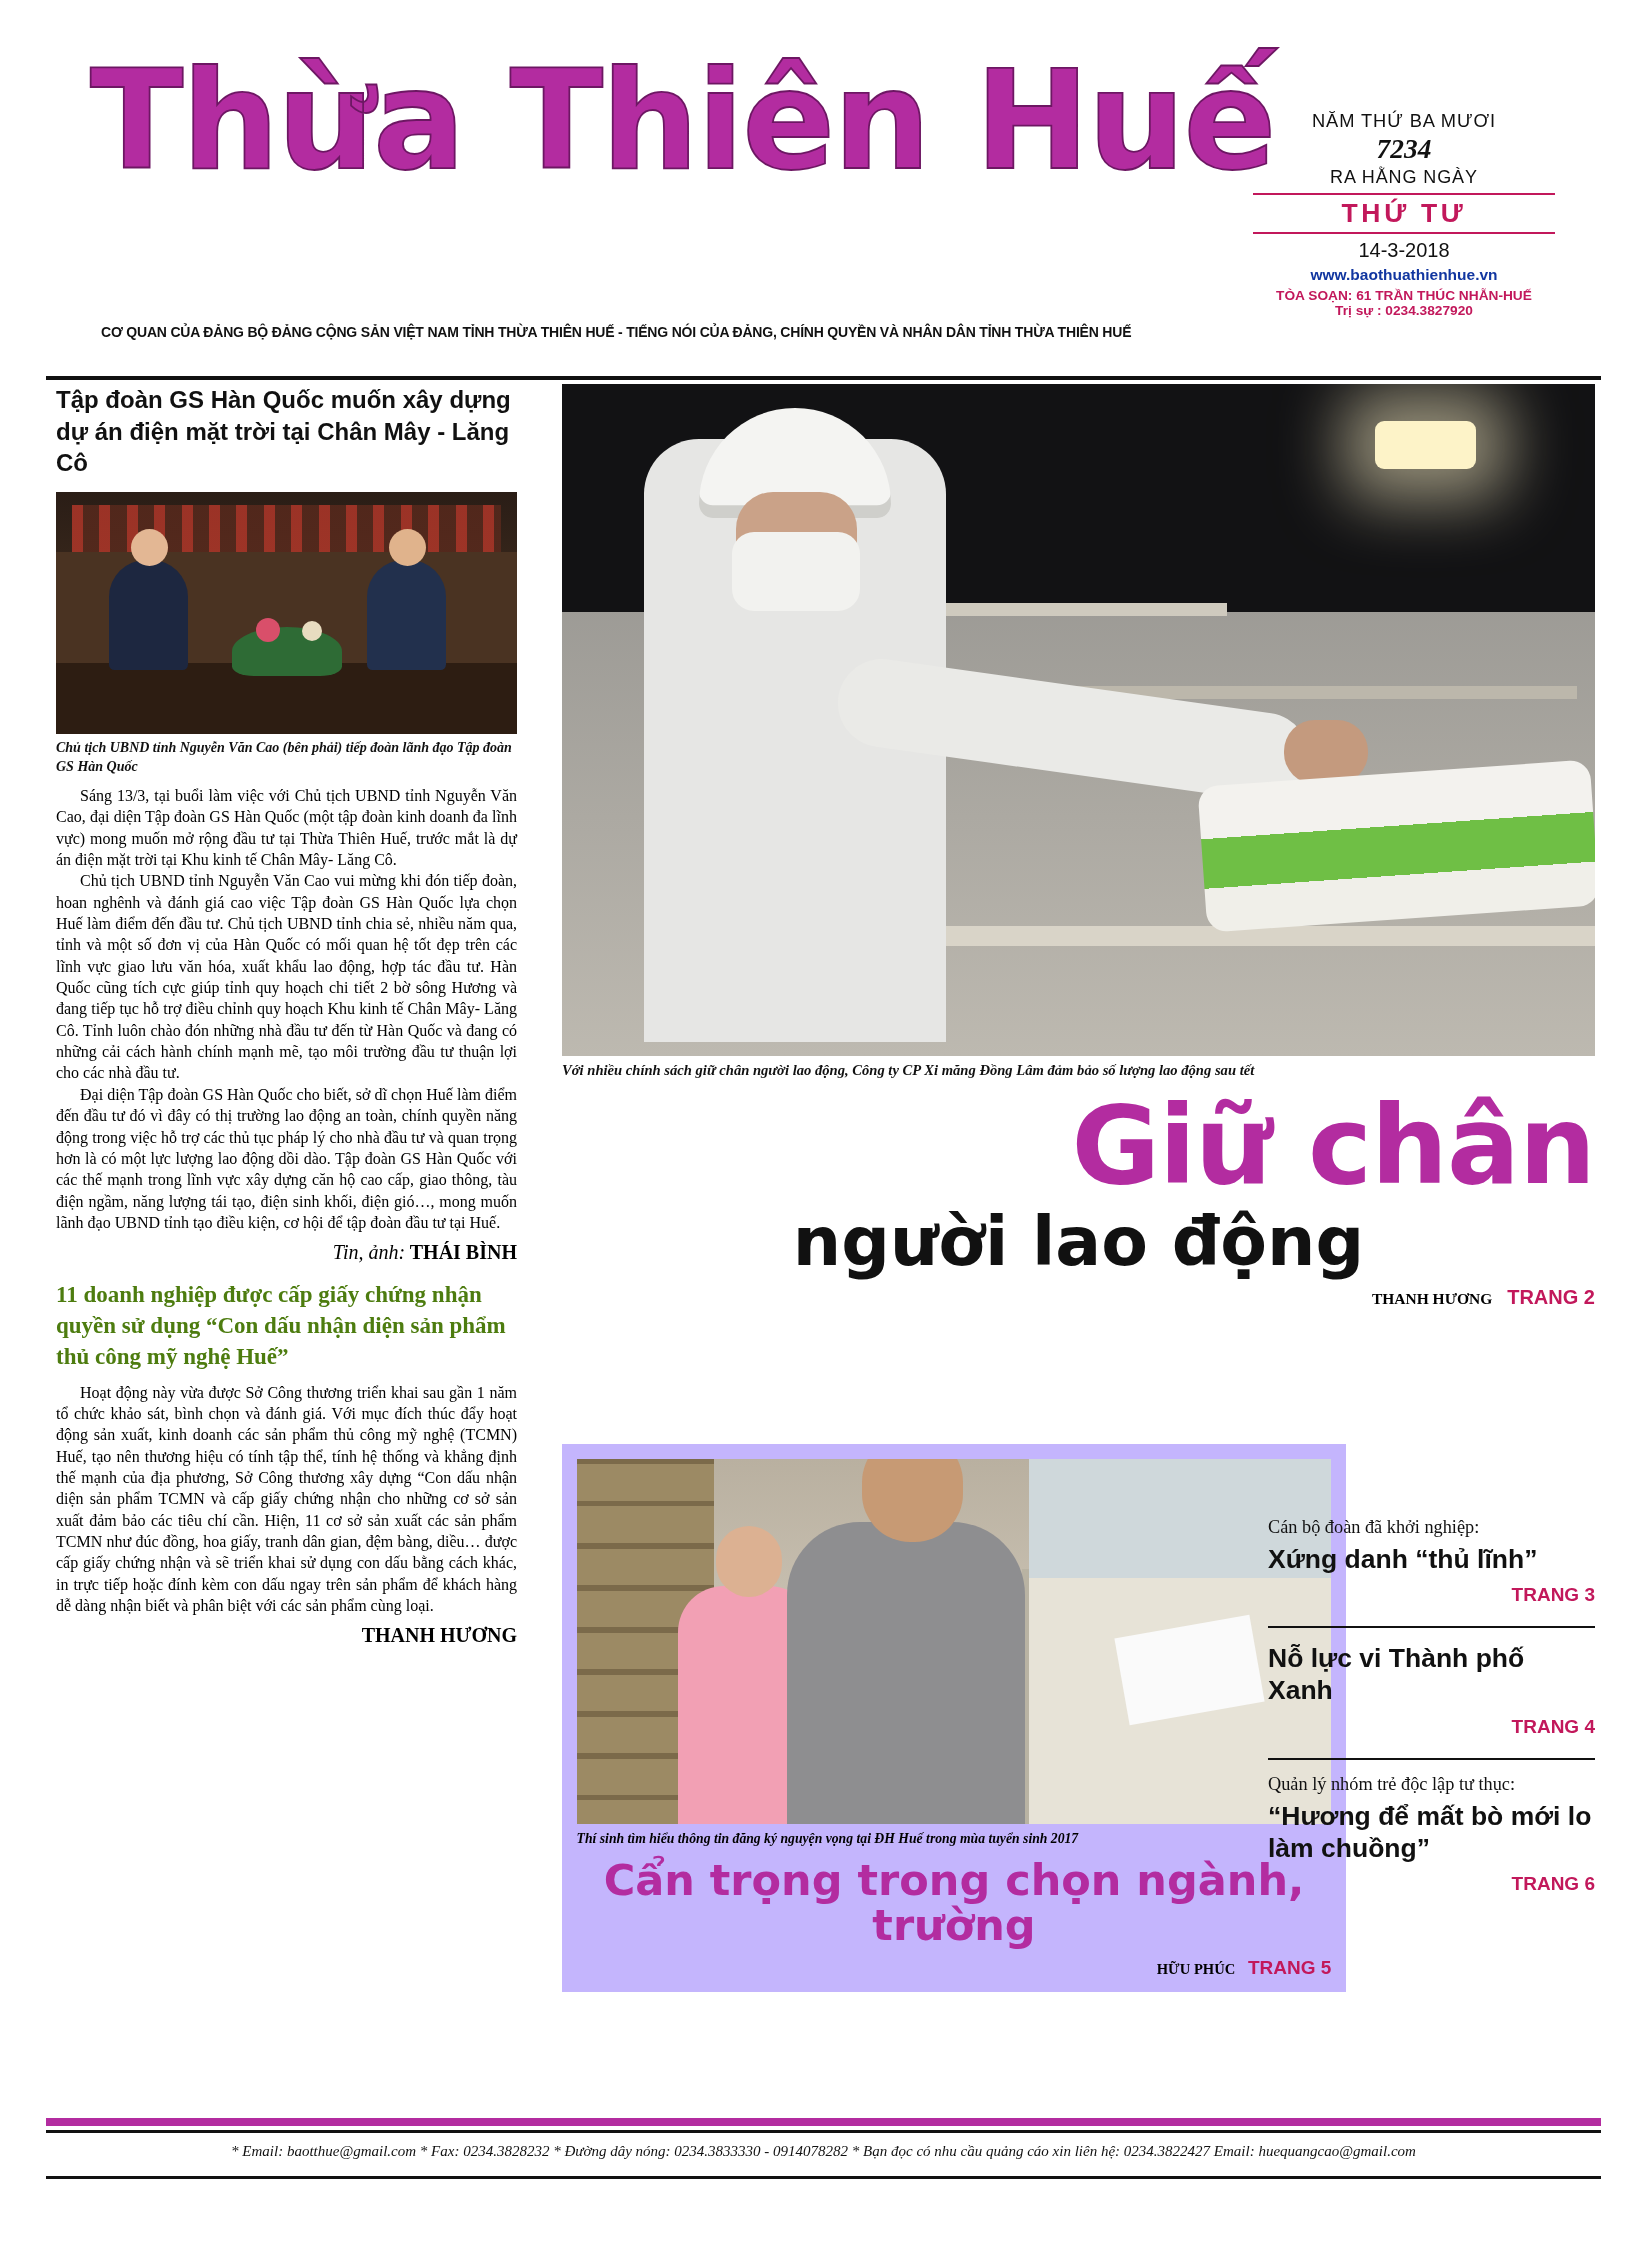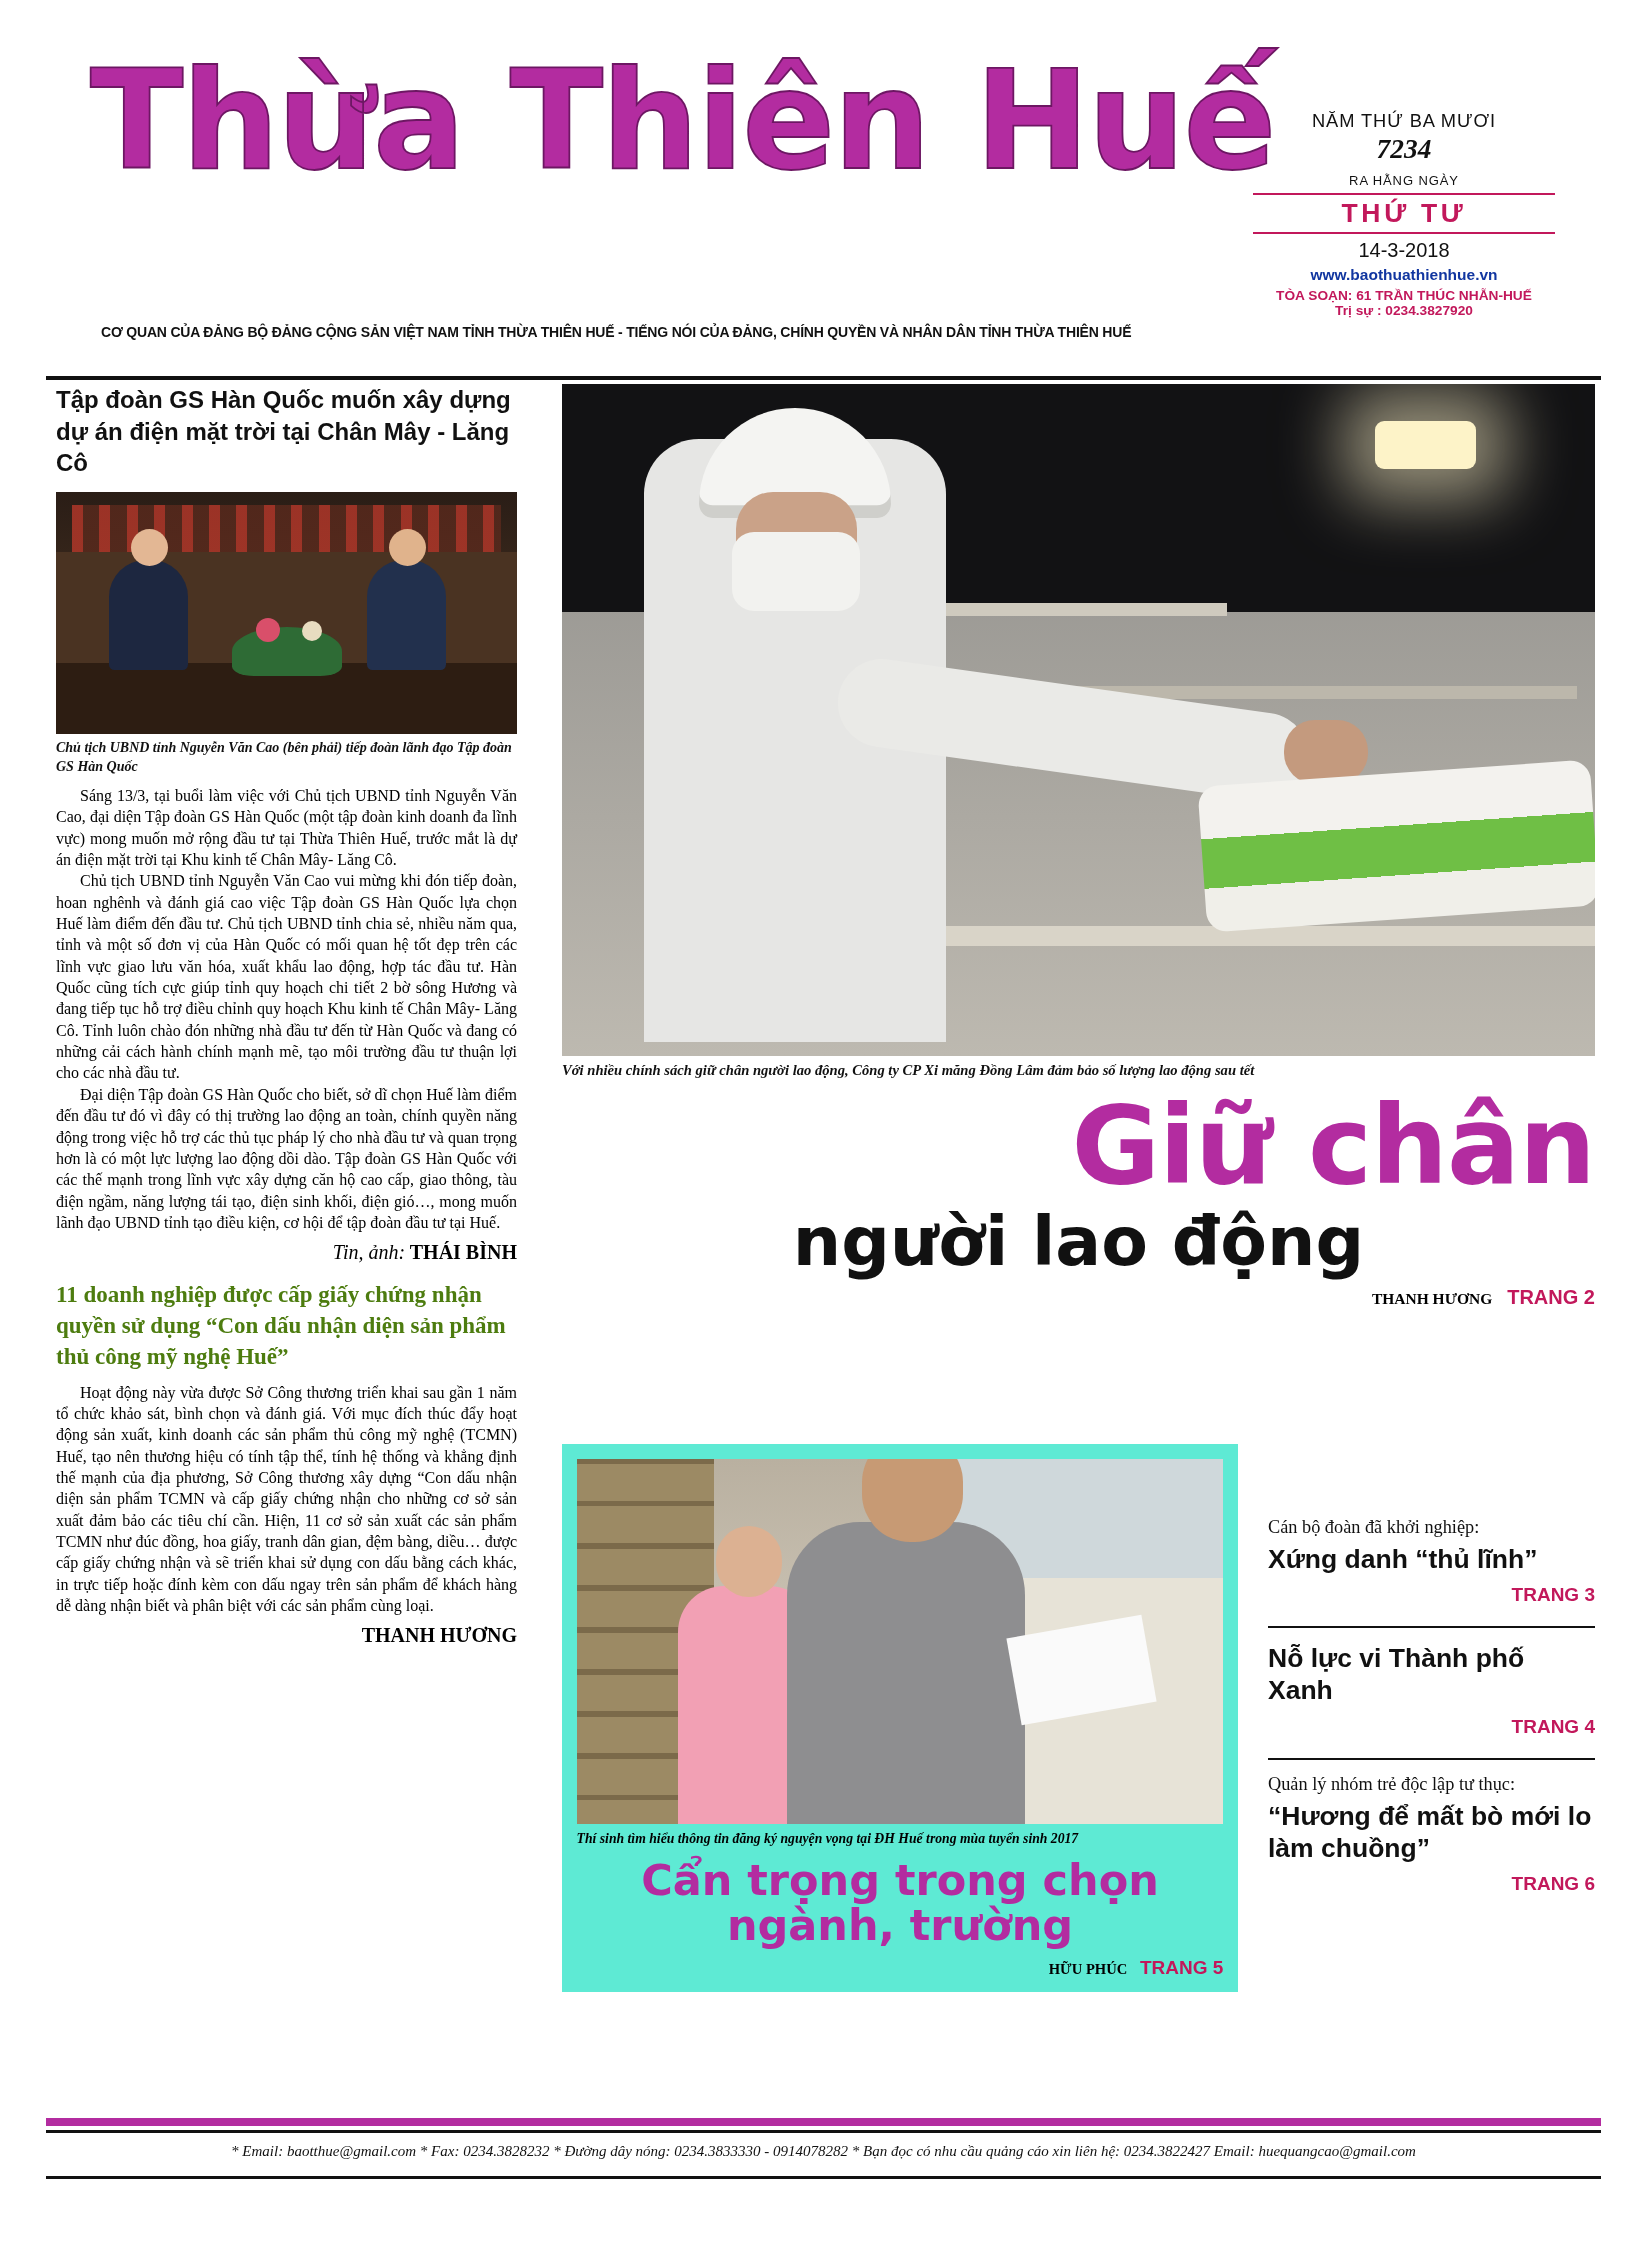--- a/index.html
+++ b/index.html
@@ -32,21 +32,21 @@
     color:#111;
     letter-spacing:-0.2px;
     white-space:nowrap;
   }
   .mh-right{
     position:absolute;right:46px;top:110px;width:302px;text-align:center;
     font-family:"Liberation Sans", sans-serif;
   }
   .mh-right .l1{font-size:18.3px;letter-spacing:0.9px;color:#111;}
   .mh-right .l2{font-family:"Liberation Serif",serif;font-style:italic;font-weight:bold;font-size:27.4px;color:#111;margin-top:1.8px;}
-  .mh-right .l3{font-size:13px;letter-spacing:0.9px;margin-top:8px;color:#111;}
+  .mh-right .l3{font-size:18px;letter-spacing:0.9px;margin-top:2px;color:#111;}
   .mh-right .l4{
     margin-top:5.5px;border-top:2.7px solid #c2185b;border-bottom:2.7px solid #c2185b;
     padding:2.7px 0;font-weight:bold;font-size:26.5px;color:#c2185b;letter-spacing:3.7px;
   }
   .mh-right .l5{font-size:20px;margin-top:5.5px;color:#111;}
   .mh-right .l6{font-size:15.5px;margin-top:3.7px;color:#1136a0;font-weight:bold;}
   .mh-right .l7{font-size:13.7px;margin-top:3.7px;color:#c2185b;font-weight:bold;}
   .mh-right .l8{font-size:13.7px;color:#c2185b;font-weight:bold;}
 
   .rule-main{position:absolute;left:46px;right:46px;top:376px;height:3.7px;background:#111;}
@@ -93,21 +93,21 @@
     font-family:"DejaVu Sans", sans-serif;font-weight:bold;
     color:#111;font-size:68px;line-height:1.05;text-align:center;margin-top:5.5px;
   }
   .mega-by{
     text-align:right;margin-top:9.1px;font-family:"Liberation Serif",serif;
     font-size:15.5px;font-weight:bold;
   }
   .mega-by .trang{color:#c2185b;font-family:"Liberation Sans",sans-serif;font-size:20px;margin-left:11px;}
 
   
-  .bottom-block{position:absolute;left:562px;top:1444px;width:676px;background:#5eead4;padding:14.6px 14.6px 12.8px 14.6px;box-sizing:border-box;}
+  .bottom-block{position:absolute;left:562px;top:1444px;width:784px;background:#c4b5fd;padding:14.6px 14.6px 12.8px 14.6px;box-sizing:border-box;}
   .bb-photo{height:365px;background:#55504a;overflow:hidden;position:relative;}
   .bb-cap{font-style:italic;font-weight:bold;font-size:13.7px;margin-top:7.3px;}
   .bb-title{
     font-family:"DejaVu Sans", sans-serif;font-weight:bold;color:#b32ca0;
     font-size:43px;line-height:1.05;margin-top:11px;text-align:center;
   }
   .bb-by{text-align:right;font-size:14.6px;font-weight:bold;margin-top:9.1px;}
   .bb-by .trang{color:#c2185b;font-family:"Liberation Sans",sans-serif;font-size:19px;margin-left:9.1px;}
 
   

